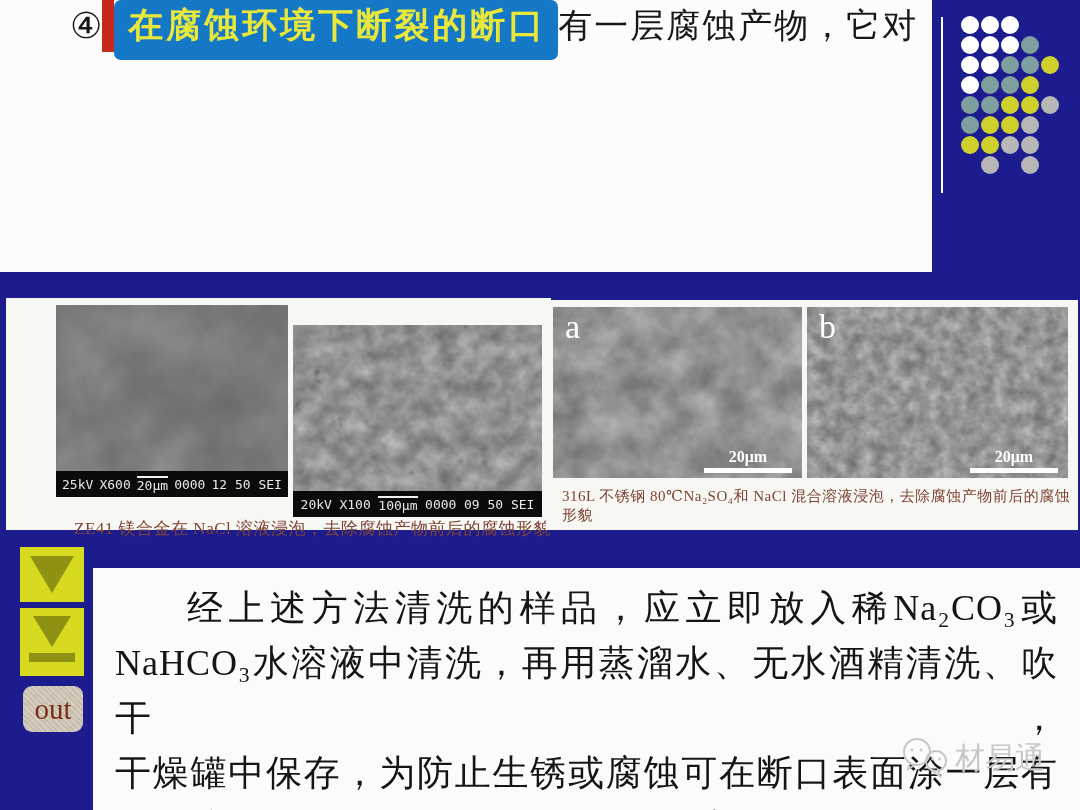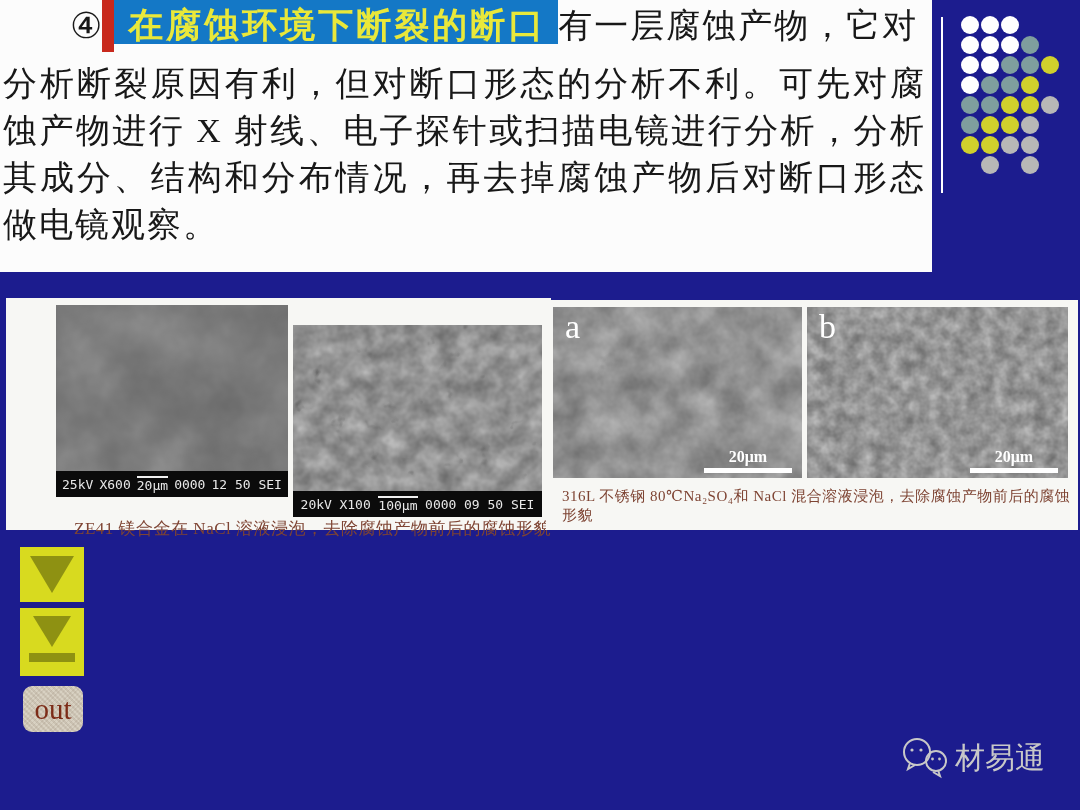--- a/index.html
+++ b/index.html
@@ -4,22 +4,22 @@
 <style>
   html,body{margin:0;padding:0;background:#1c1c8e;}
   .slide{position:relative;width:1080px;height:810px;background:#1c1c8e;overflow:hidden;
          font-family:"Liberation Serif","DejaVu Serif",serif;}
 
   
   .top-block{position:absolute;left:0;top:0;width:932px;height:272px;background:#fcfcfc;color:#181818;}
   .tb-line1{display:flex;align-items:flex-start;height:54px;}
   .tb-num{flex:0 0 auto;padding-left:70px;font-size:36px;line-height:52px;}
   .red-strip{flex:0 0 auto;width:12px;height:52px;background:#c8291d;}
-  .hl-box{flex:0 0 auto;height:44px;background:#1478c6;color:#e9e83a;font-weight:bold;
-          font-size:35px;line-height:52px;letter-spacing:3px;padding:0 12px 0 14px;white-space:nowrap;}
+  .hl-box{flex:0 0 auto;height:60px;background:#1478c6;color:#e9e83a;font-weight:bold;
+          font-size:35px;line-height:52px;letter-spacing:3px;padding:0 12px 0 14px;white-space:nowrap;border-radius:7px;}
   .tb-rest{flex:0 0 auto;font-size:34px;line-height:52px;letter-spacing:2px;white-space:nowrap;}
   .tb-body{padding:6px 6px 0 3px;font-size:34px;line-height:47px;letter-spacing:2px;}
   .jline{text-align:justify;text-align-last:justify;}
 
   
   .dots-panel{position:absolute;left:932px;top:0;width:148px;height:272px;}
   .v-line{position:absolute;left:9px;top:17px;width:2px;height:176px;background:#ffffff;}
   .dots-grid{position:absolute;left:28px;top:15px;display:grid;
              grid-template-columns:repeat(5,20px);grid-auto-rows:20px;}
   .dot{width:18px;height:18px;border-radius:50%;margin:1px;}
@@ -77,26 +77,20 @@
 
 <div class="slide">
 
   <div class="top-block">
     <div class="tb-line1">
       <span class="tb-num">④</span>
       <span class="red-strip"></span>
       <span class="hl-box">在腐蚀环境下断裂的断口</span>
       <span class="tb-rest">有一层腐蚀产物，它对</span>
     </div>
-    <div class="tb-body">
-      <div class="jline">分析断裂原因有利，但对断口形态的分析不利。可先对腐</div>
-      <div class="jline">蚀产物进行 X 射线、电子探针或扫描电镜进行分析，分析</div>
-      <div class="jline">其成分、结构和分布情况，再去掉腐蚀产物后对断口形态</div>
-      <div>做电镜观察。</div>
-    </div>
   </div>
 
   <div class="dots-panel">
     <div class="v-line"></div>
     <div class="dots-grid">
         <span class="dot" style="background: rgb(255, 255, 255);"></span>
         <span class="dot" style="background: rgb(255, 255, 255);"></span>
         <span class="dot" style="background: rgb(255, 255, 255);"></span>
         <span class="dot" style="visibility: hidden;"></span>
         <span class="dot" style="visibility: hidden;"></span>
@@ -234,20 +228,26 @@
     <div class="tri"></div>
   </div>
   <div class="nav-btn nav-btn-2">
     <div class="tri small"></div>
     <div class="tri-bar"></div>
   </div>
   <div class="out-btn">
     <span>out</span>
   </div>
 
+  <div class="bottom-block">
+    <div class="jline indent">经上述方法清洗的样品，应立即放入稀Na₂CO₃或</div>
+    <div class="jline">NaHCO₃水溶液中清洗，再用蒸溜水、无水酒精清洗、吹干，</div>
+    <div class="jline">干燥罐中保存，为防止生锈或腐蚀可在断口表面涂一层有</div>
+    <div>机保护材料，目前常用三氯乙烯透明塑料。</div>
+  </div>
 
   <div class="watermark">
     <svg width="52" height="44" viewBox="0 0 52 44">
       <circle cx="19" cy="16" r="13" fill="none" stroke="#c8c8c8" stroke-width="2"></circle>
       <circle cx="14" cy="14" r="1.6" fill="#c8c8c8"></circle>
       <circle cx="23" cy="14" r="1.6" fill="#c8c8c8"></circle>
       <path d="M12 27 L10 33 L17 29" fill="none" stroke="#c8c8c8" stroke-width="2"></path>
       <circle cx="38" cy="25" r="10" fill="none" stroke="#c8c8c8" stroke-width="2"></circle>
       <circle cx="34.5" cy="23" r="1.4" fill="#c8c8c8"></circle>
       <circle cx="41.5" cy="23" r="1.4" fill="#c8c8c8"></circle>

